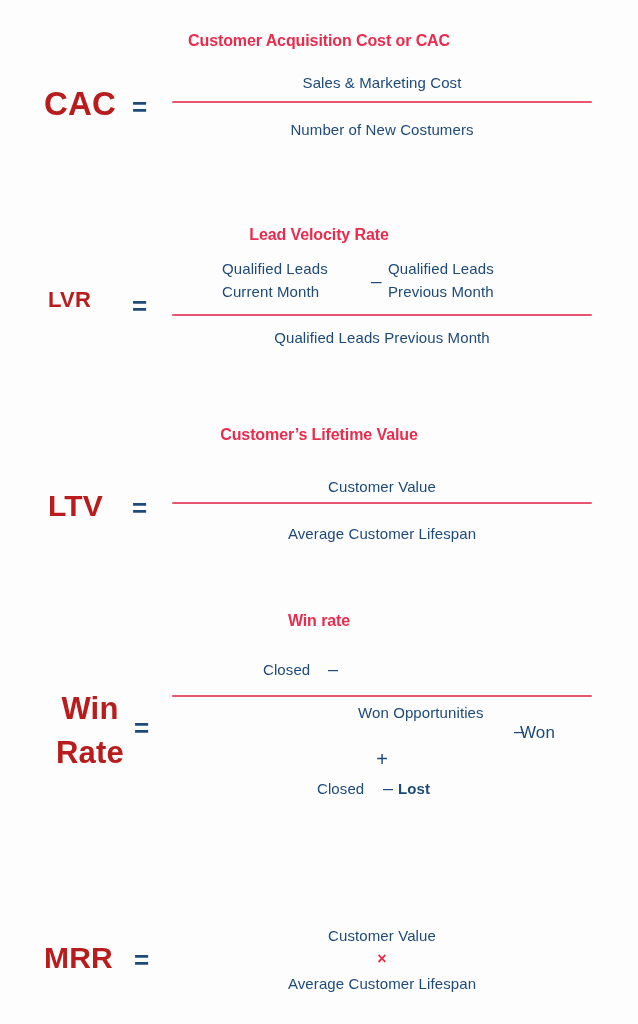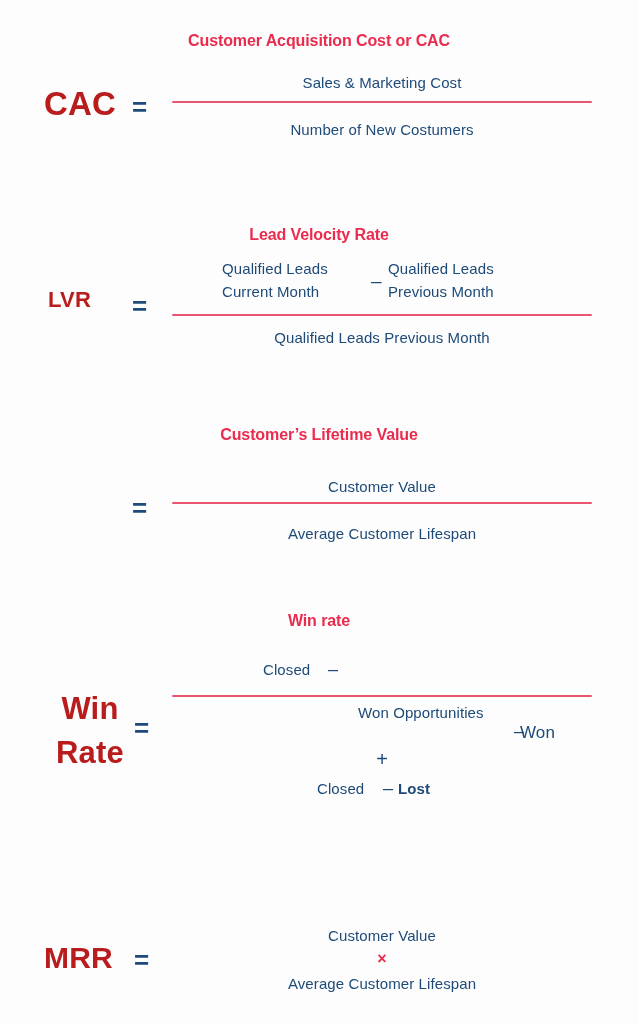--- a/index.html
+++ b/index.html
@@ -132,20 +132,21 @@
 Previous Month</div>
 
   <div class="bar" style="left:172px; top:124px; width:420px;"></div>
 
   <div class="term center" style="top:139px; left:142px; width:480px;">Qualified Leads Previous Month</div>
 </div>
 
 <div class="formula-block" style="top:410px;height:170px;">
   <div class="heading" style="top:16px;">Customer’s Lifetime Value</div>
 
+  <div class="lhs" style="left:48px; top:80px; width:110px; text-align:left; font-size:30px;">LTV</div>
 
   <div class="eq" style="left:132px; top:83px;">=</div>
 
   <div class="term center" style="top:68px; left:142px; width:480px;">Customer Value</div>
 
   <div class="bar" style="left:172px; top:92px; width:420px;"></div>
 
   <div class="term center" style="top:115px; left:142px; width:480px;">Average Customer Lifespan</div>
 </div>
 

